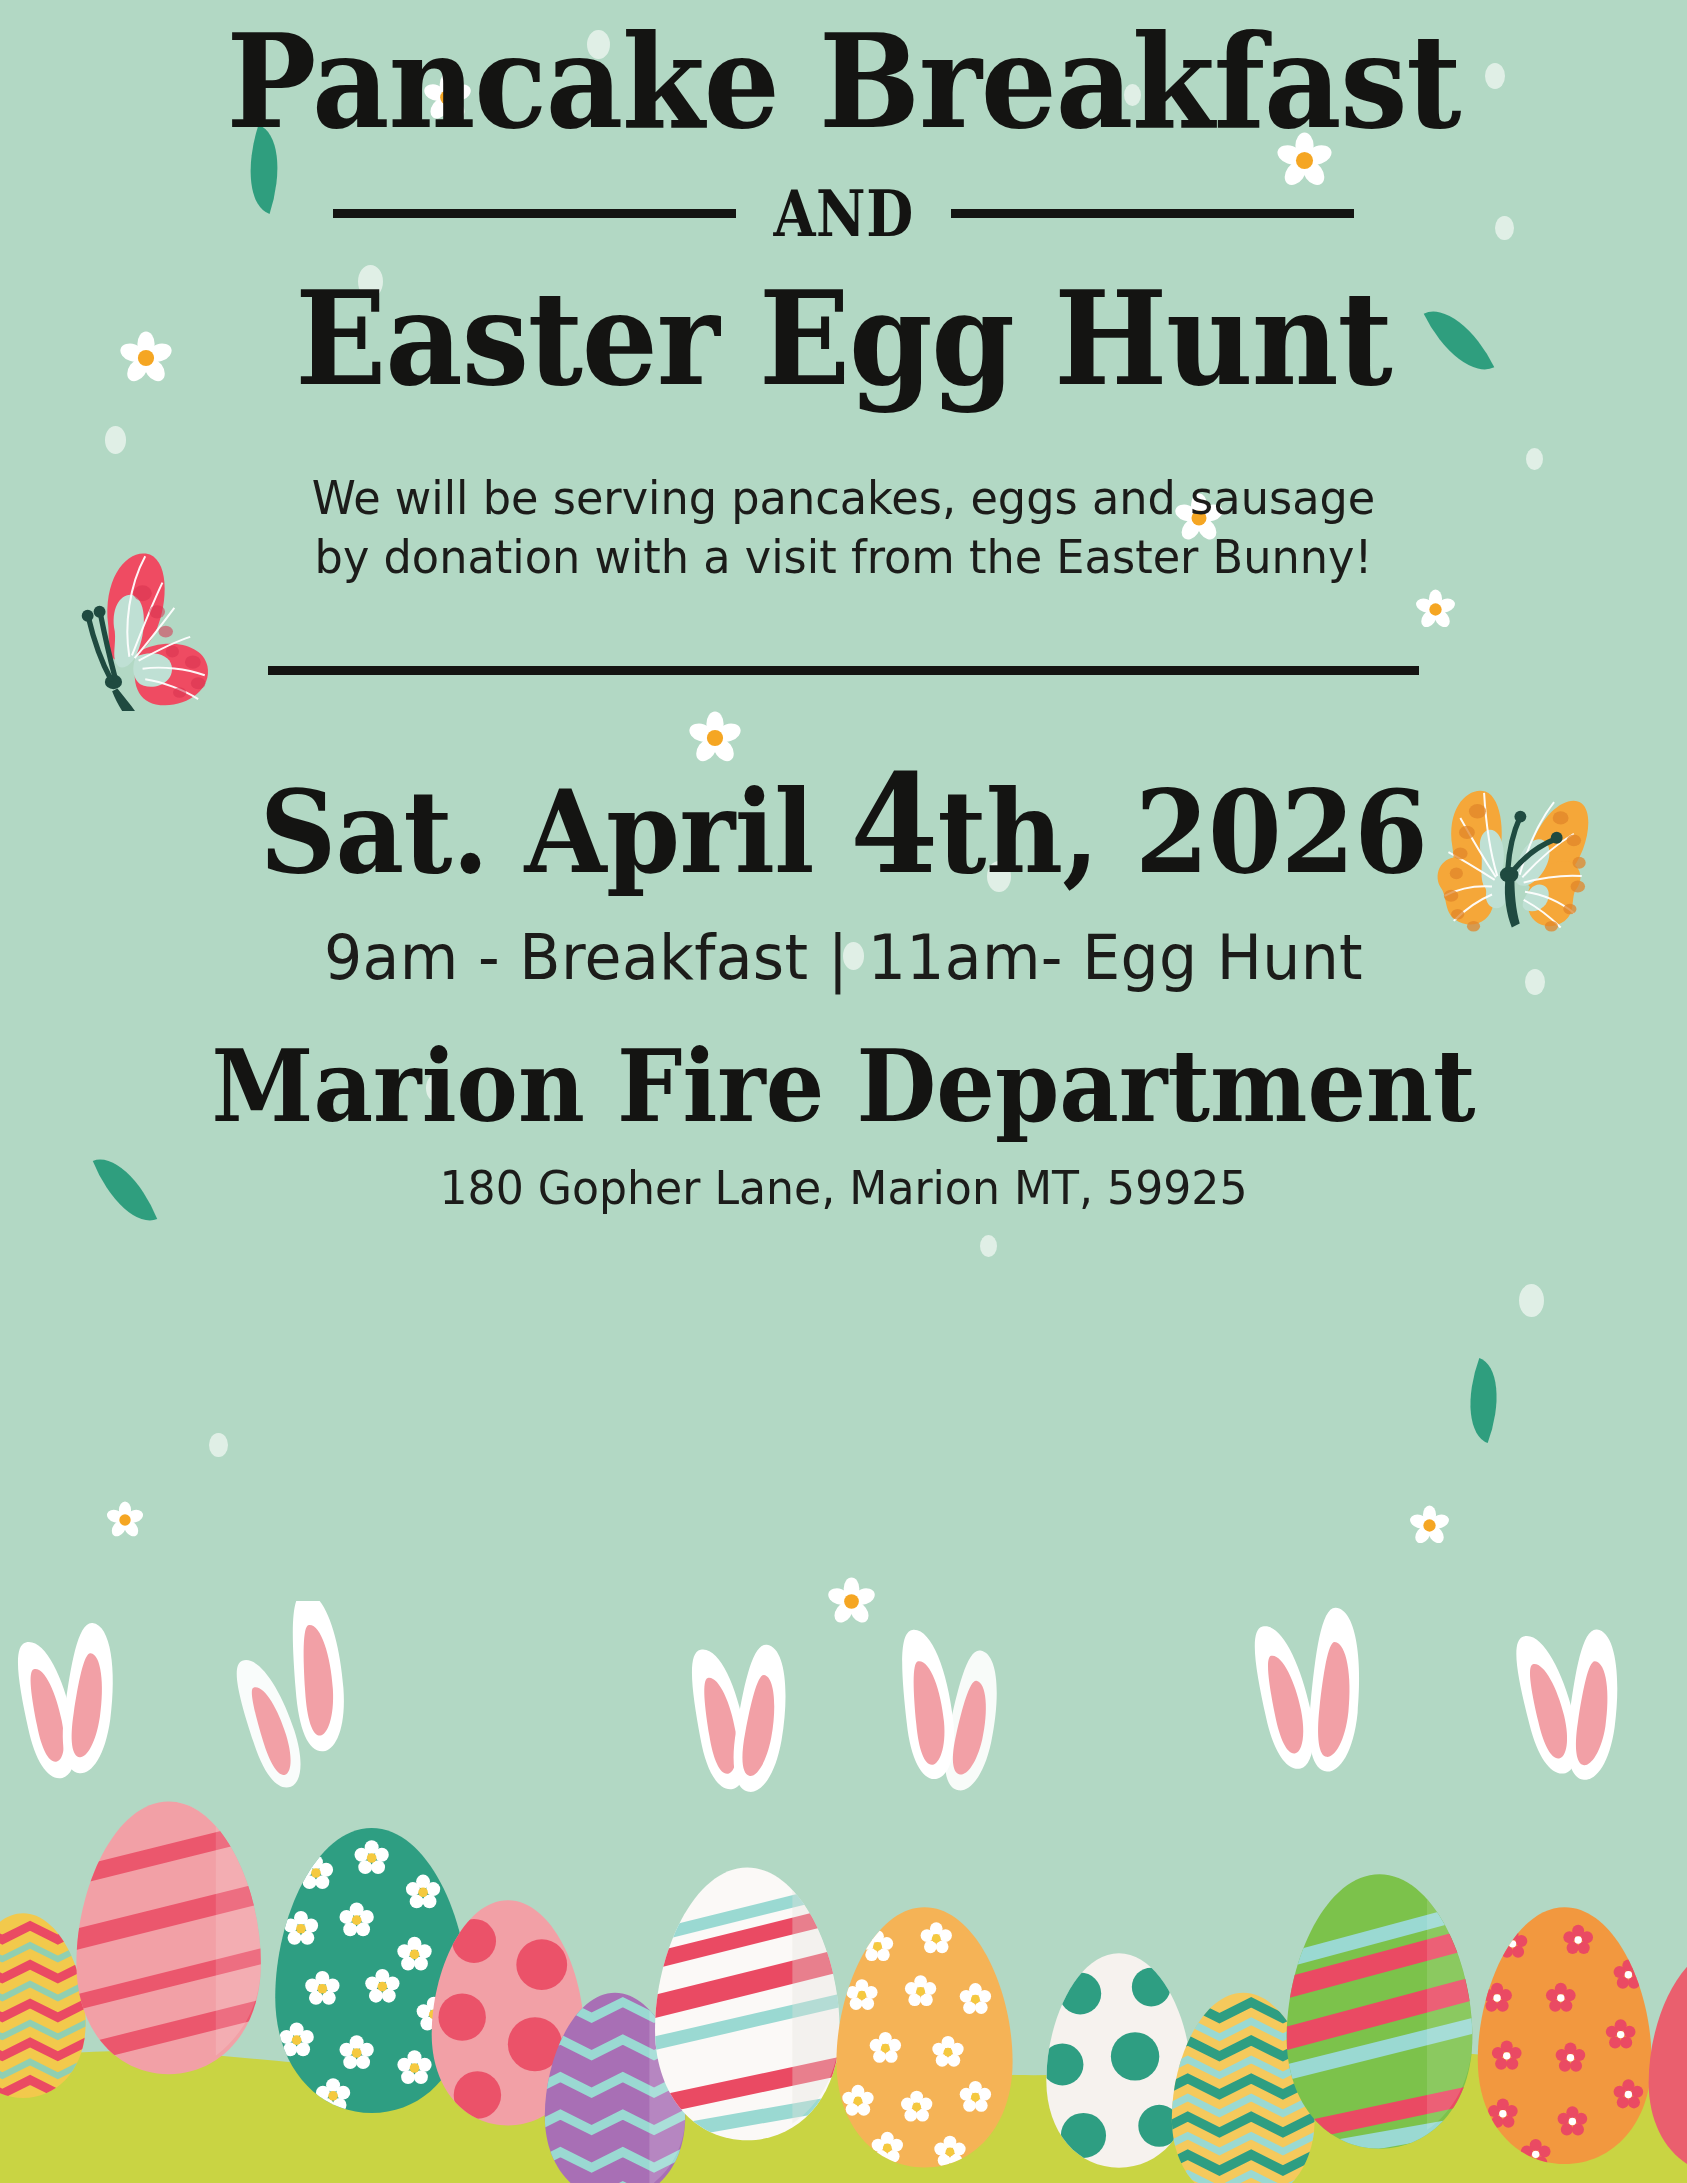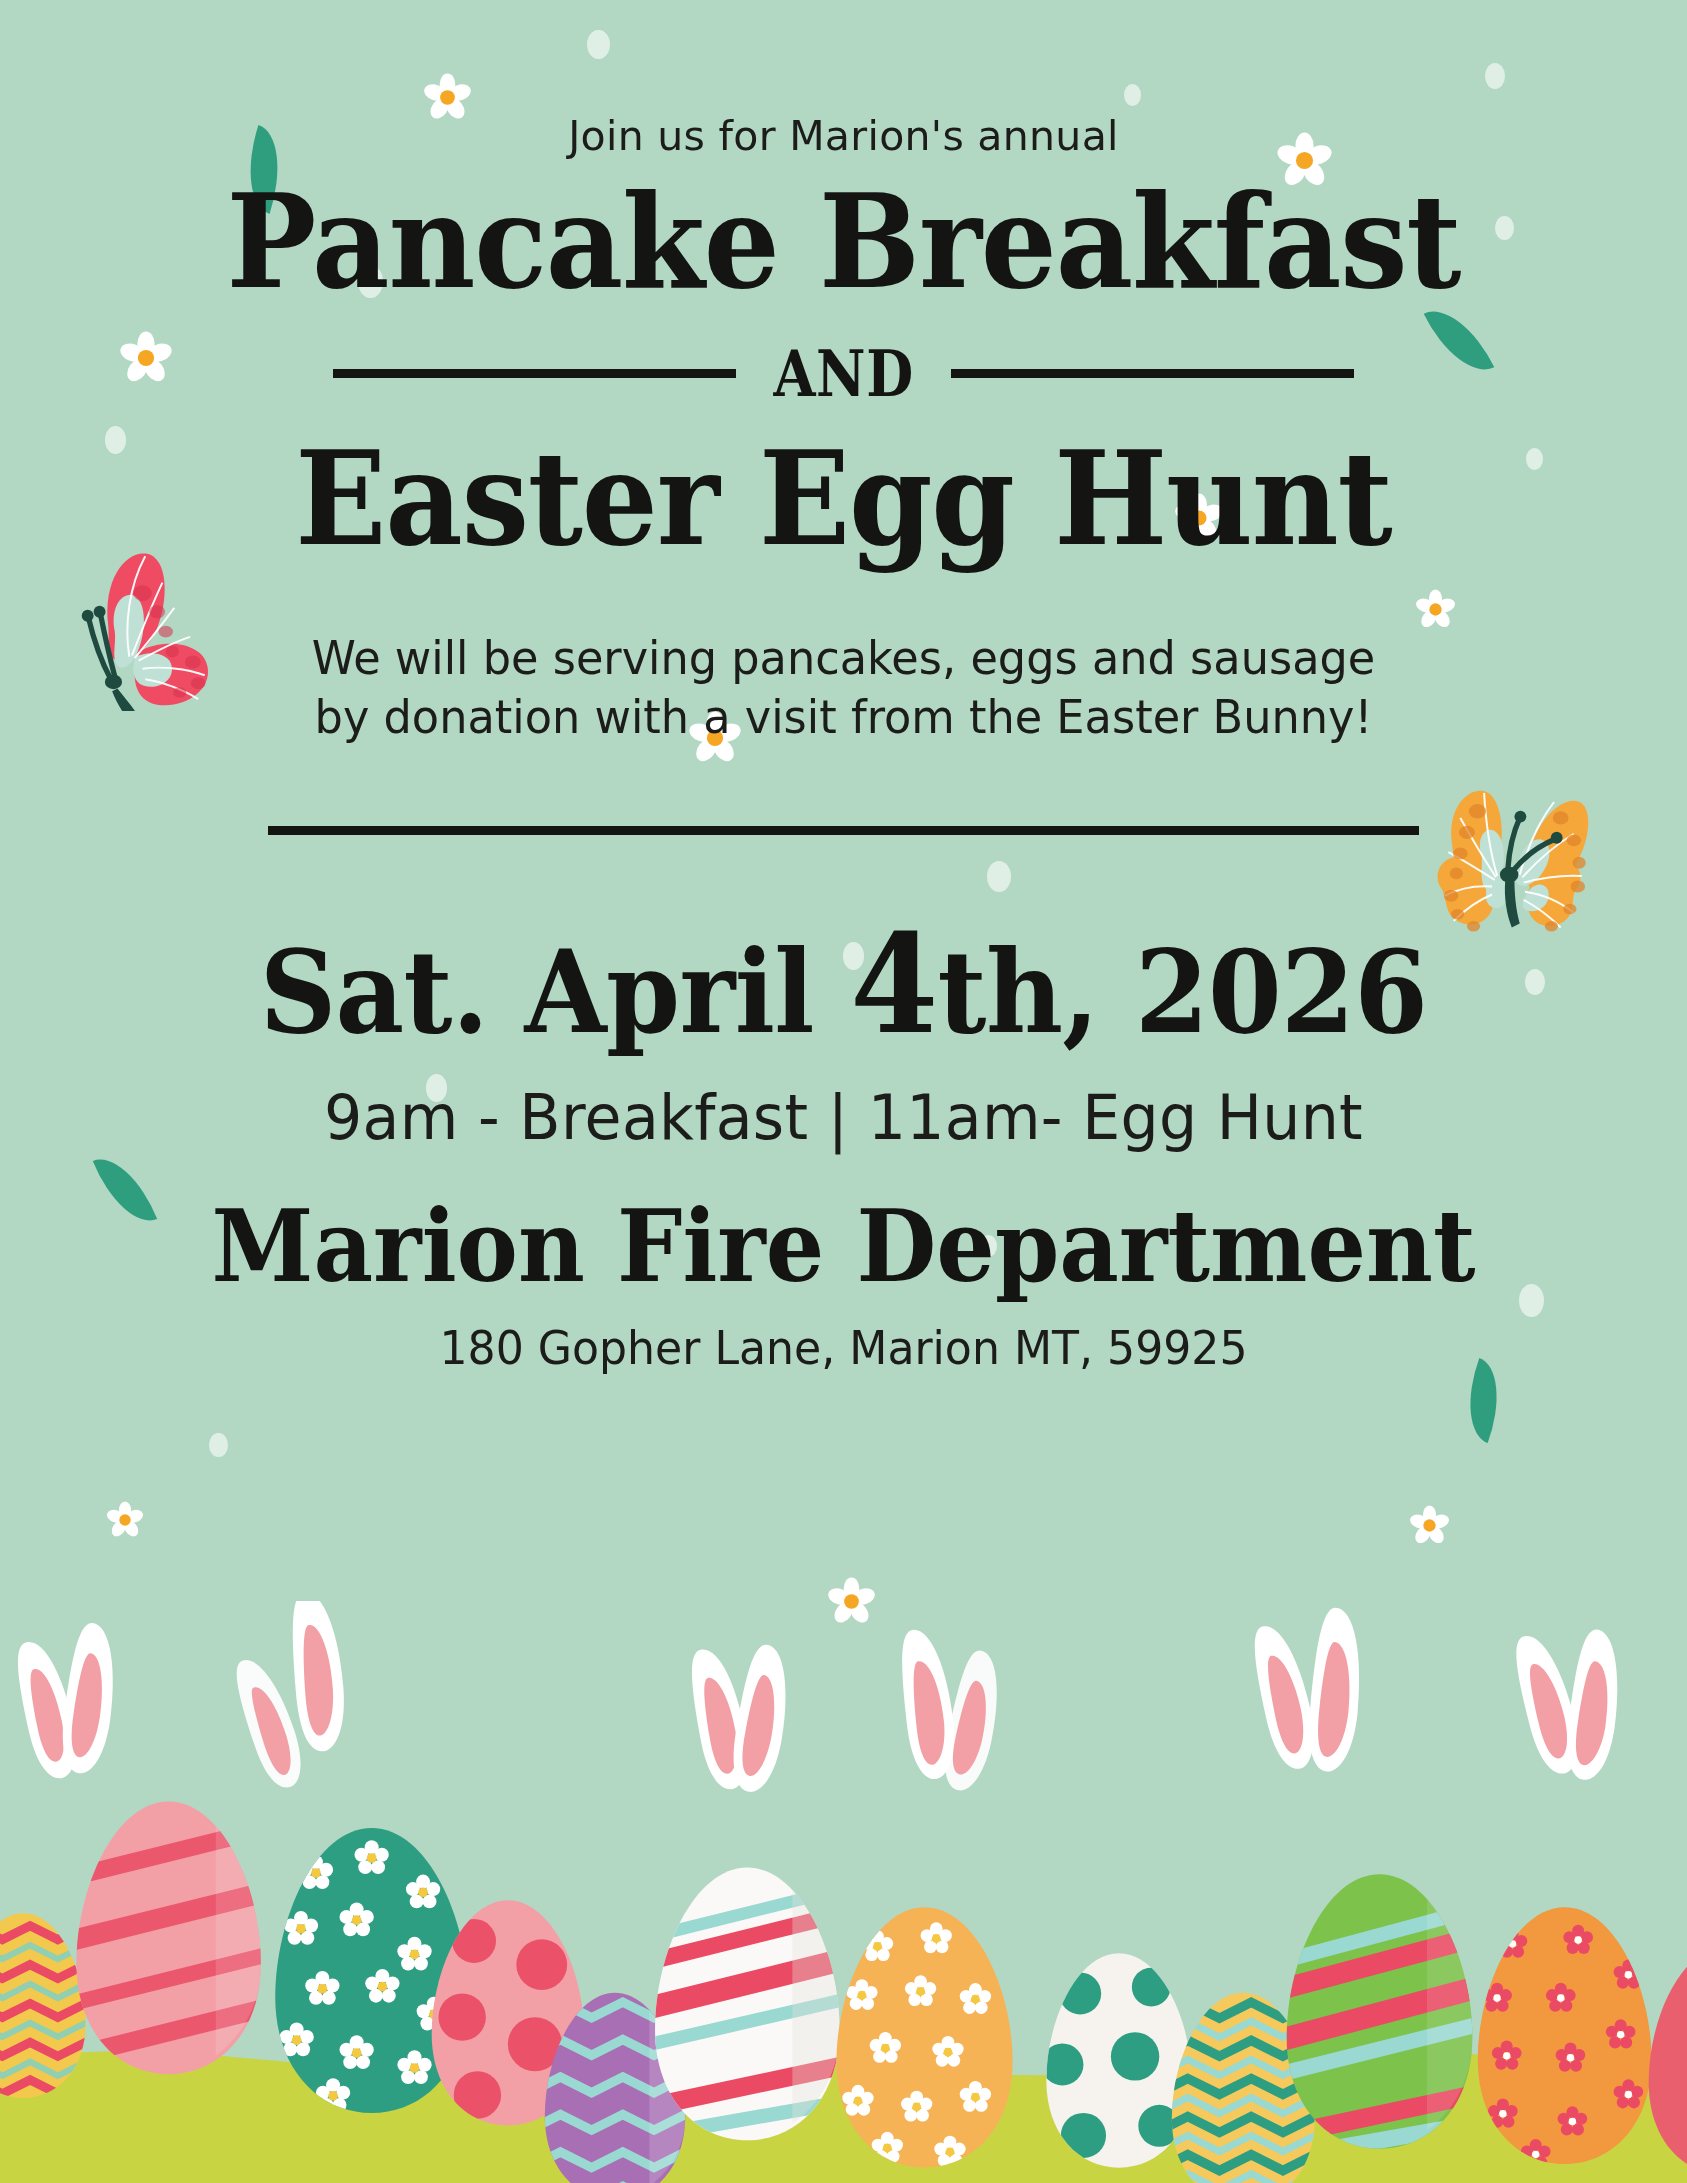--- a/index.html
+++ b/index.html
@@ -327,21 +327,20 @@
         <path d="M134 140 C136 110 142 84 152 62" stroke="#1f4a40" stroke-width="8" fill="none" stroke-linecap="round"></path>
         <path d="M142 142 C158 122 182 104 206 94" stroke="#1f4a40" stroke-width="8" fill="none" stroke-linecap="round"></path>
         <circle cx="153" cy="60" r="9" fill="#1f4a40"></circle>
         <circle cx="208" cy="92" r="9" fill="#1f4a40"></circle>
       </g>
     </svg>
   </div>
 
   <div class="content">
 
-    <div class="kicker">Join us for Marion's annual</div>
 
     <div class="headline">Pancake Breakfast</div>
 
     <div class="and-row">
       <span class="and-rule"></span>
       <span class="and-word">AND</span>
       <span class="and-rule"></span>
     </div>
 
     <div class="headline headline2">Easter Egg Hunt</div>

